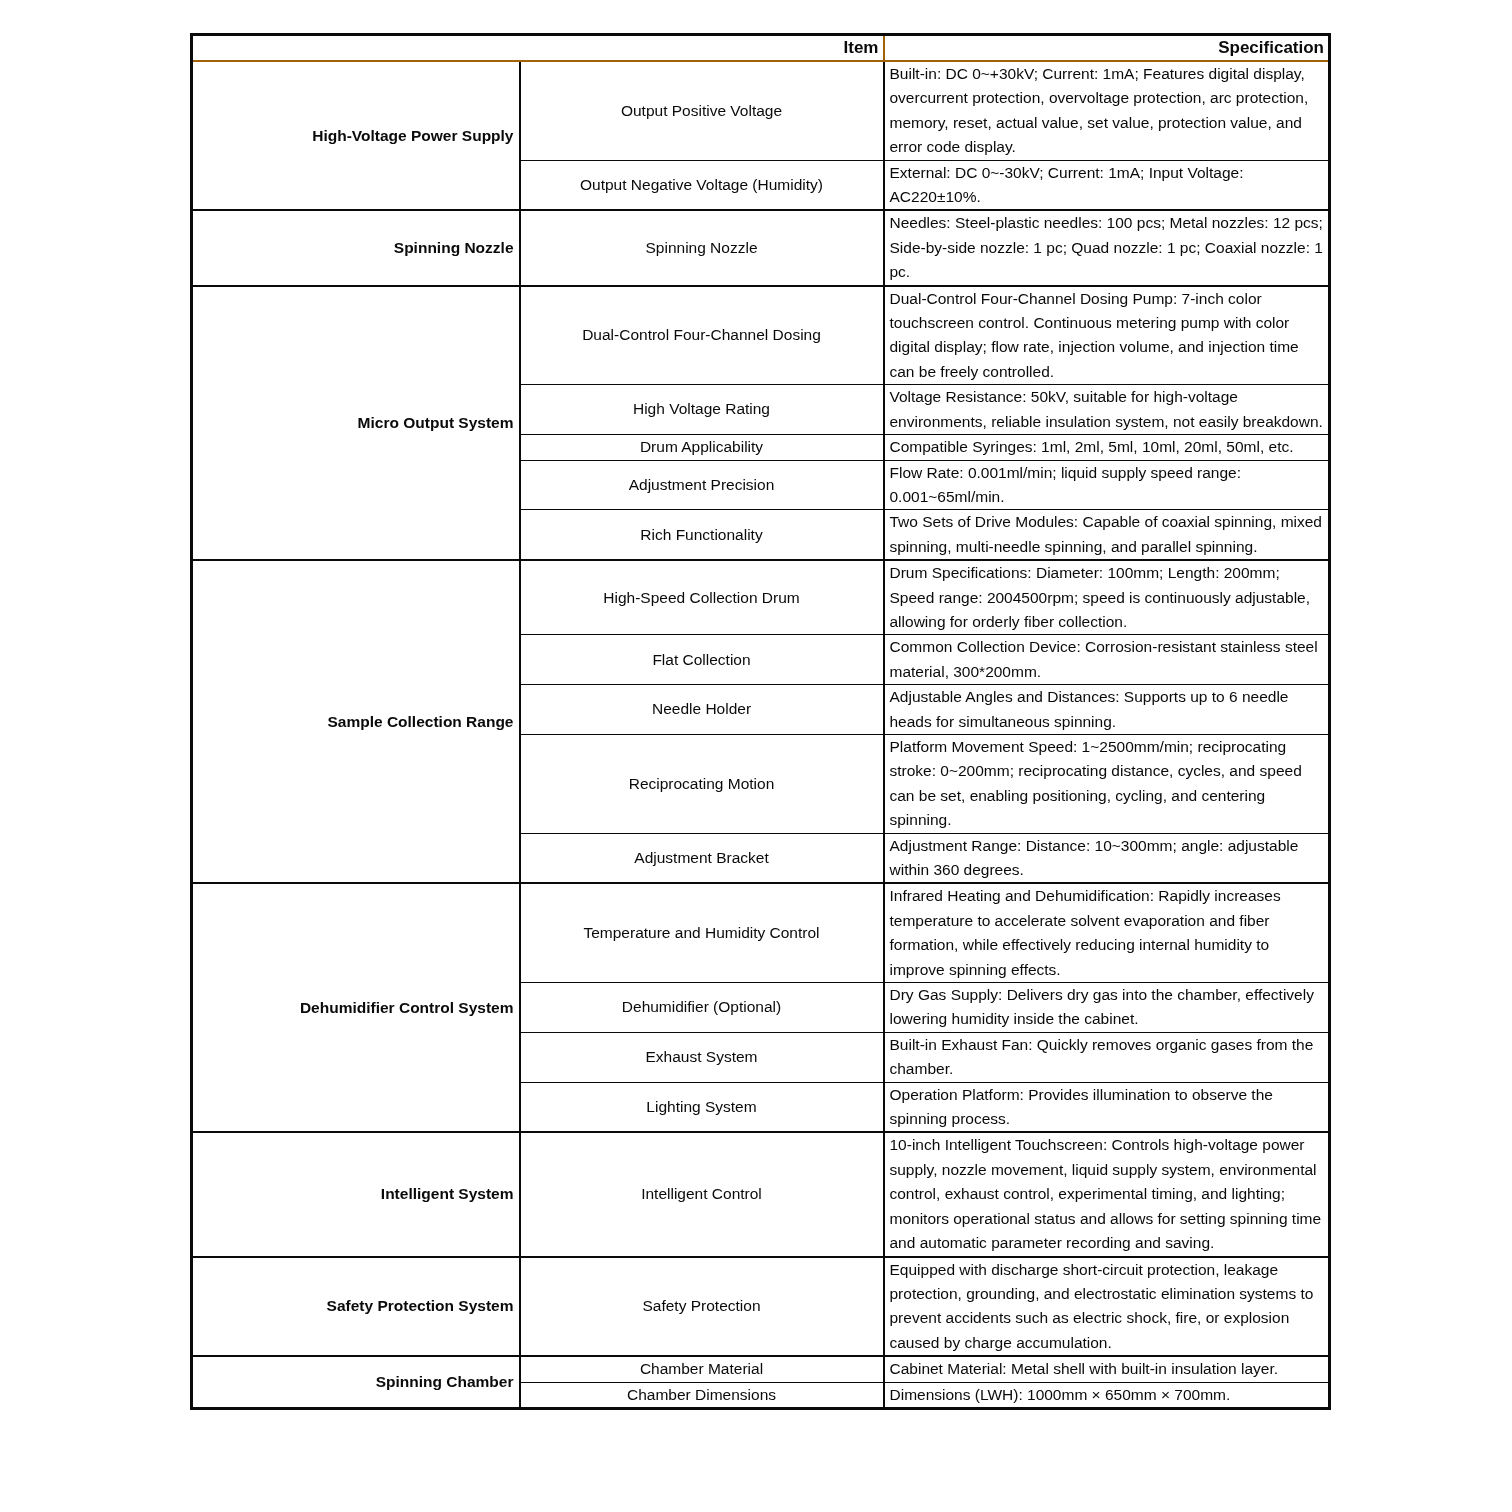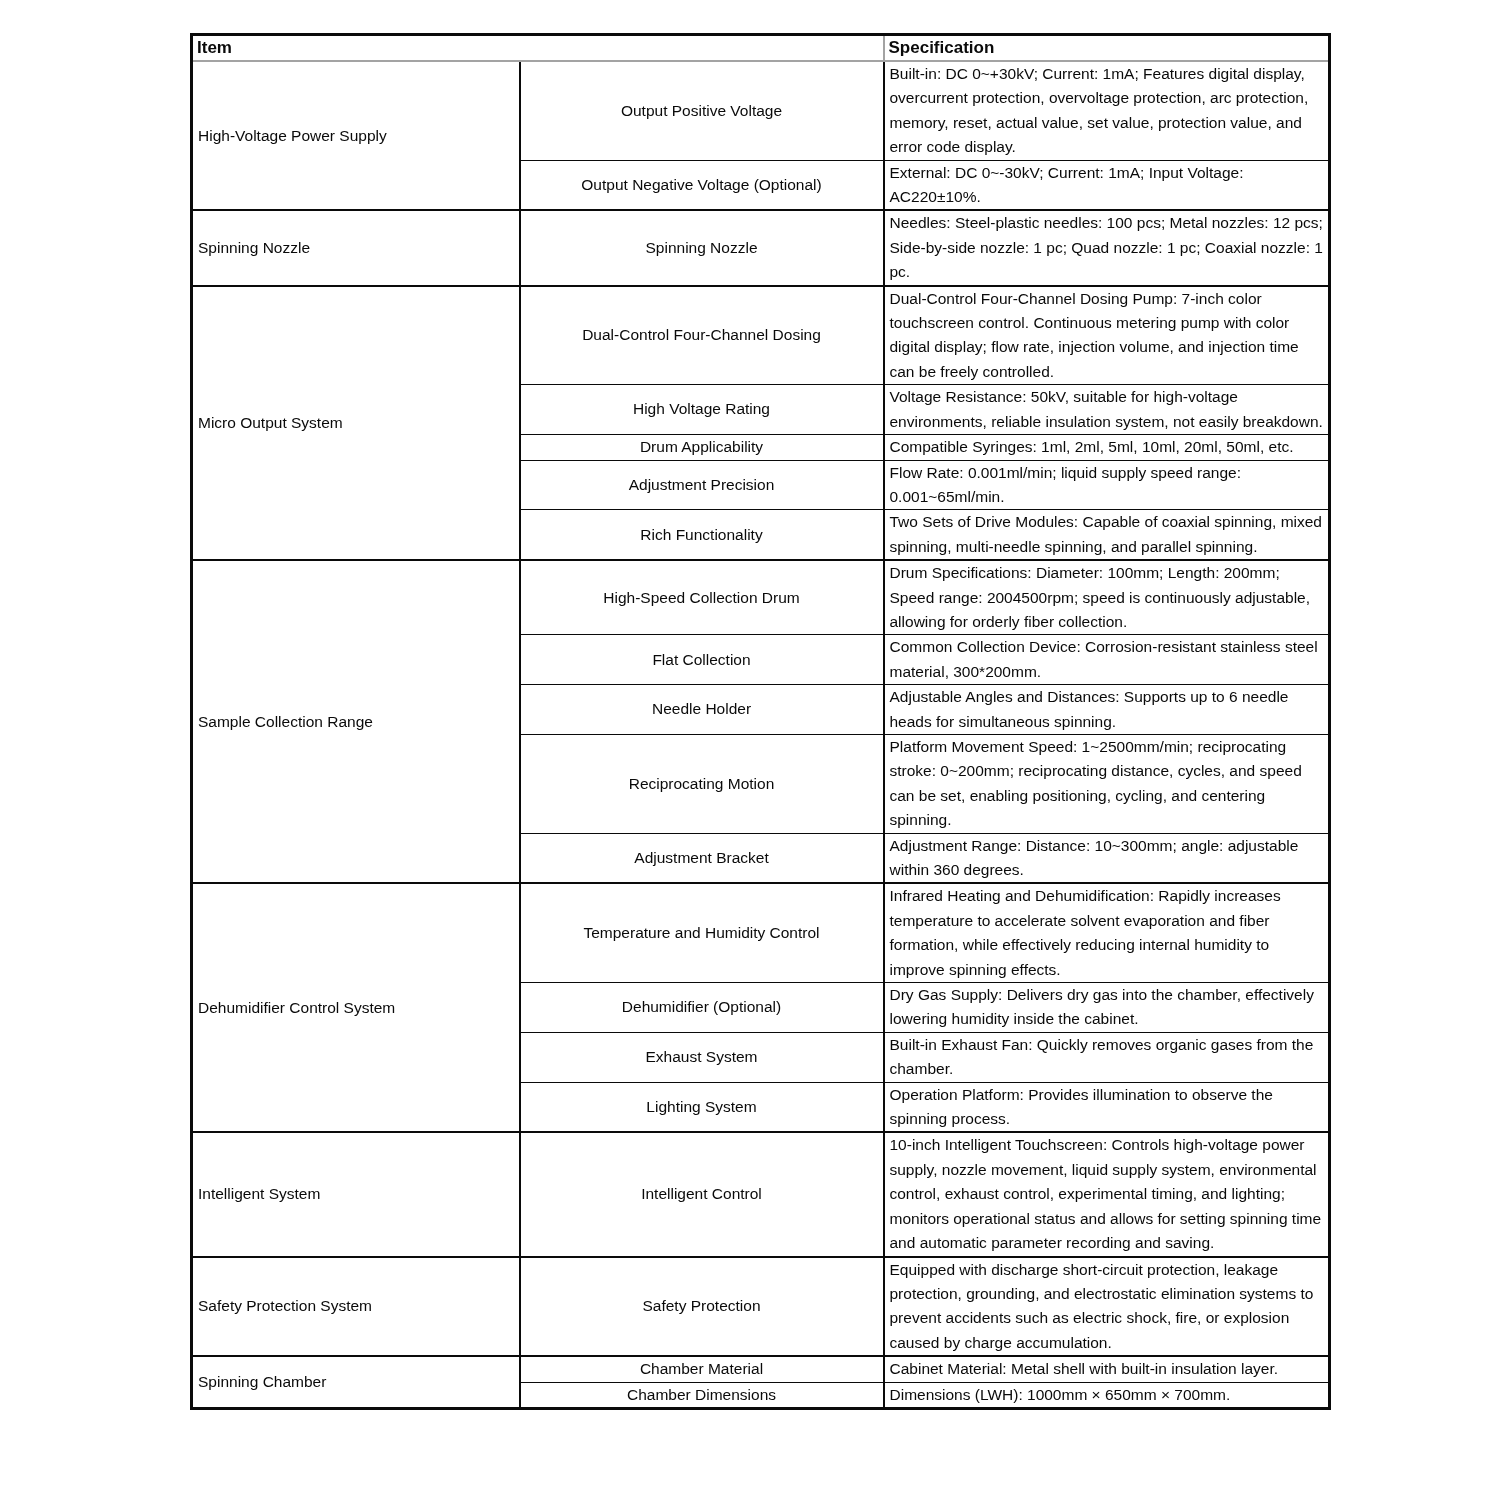--- a/index.html
+++ b/index.html
@@ -18,46 +18,46 @@
     top: 33px;
     width: 1138px;
   }
   table.spec-table {
     border-collapse: collapse;
     table-layout: fixed;
     width: 100%;
     border: 3px solid #0a0a0a;
   }
   table.spec-table th {
-    border: 2px solid #a3a3a3;
+    border: 2px solid #a16207;
     font-size: 17px;
     font-weight: bold;
-    text-align: left;
+    text-align: right;
     height: 24px;
     line-height: 24px;
     padding: 0 4px;
   }
   table.spec-table td {
     border: 1px solid #0a0a0a;
     border-left-width: 2px;
     border-right-width: 2px;
     font-size: 15.5px;
     line-height: 24.4px;
     padding: 0 5px;
     vertical-align: middle;
     overflow: hidden;
     word-wrap: break-word;
   }
   table.spec-table tr.section-start td {
     border-top-width: 2px;
   }
   td.category {
-    font-weight: normal;
+    font-weight: bold;
     font-size: 16px;
-    text-align: left;
+    text-align: right;
   }
   td.item {
     text-align: center;
   }
   td.spec {
     text-align: left;
   }
 </style>
 </head>
 <body>
@@ -75,21 +75,21 @@
         <th>Specification</th>
       </tr>
     </thead>
     <tbody>
         <tr class="section-start">
           <td class="category" rowspan="2">High-Voltage Power Supply</td>
           <td class="item">Output Positive Voltage</td>
           <td class="spec">Built-in: DC 0~+30kV; Current: 1mA; Features digital display, overcurrent protection, overvoltage protection, arc protection, memory, reset, actual value, set value, protection value, and error code display.</td>
         </tr>
         <tr>
-          <td class="item">Output Negative Voltage (Optional)</td>
+          <td class="item">Output Negative Voltage (Humidity)</td>
           <td class="spec">External: DC 0~-30kV; Current: 1mA; Input Voltage: AC220±10%.</td>
         </tr>
         <tr class="section-start">
           <td class="category" rowspan="1">Spinning Nozzle</td>
           <td class="item">Spinning Nozzle</td>
           <td class="spec">Needles: Steel-plastic needles: 100 pcs; Metal nozzles: 12 pcs; Side-by-side nozzle: 1 pc; Quad nozzle: 1 pc; Coaxial nozzle: 1 pc.</td>
         </tr>
         <tr class="section-start">
           <td class="category" rowspan="5">Micro Output System</td>
           <td class="item">Dual-Control Four-Channel Dosing</td>

